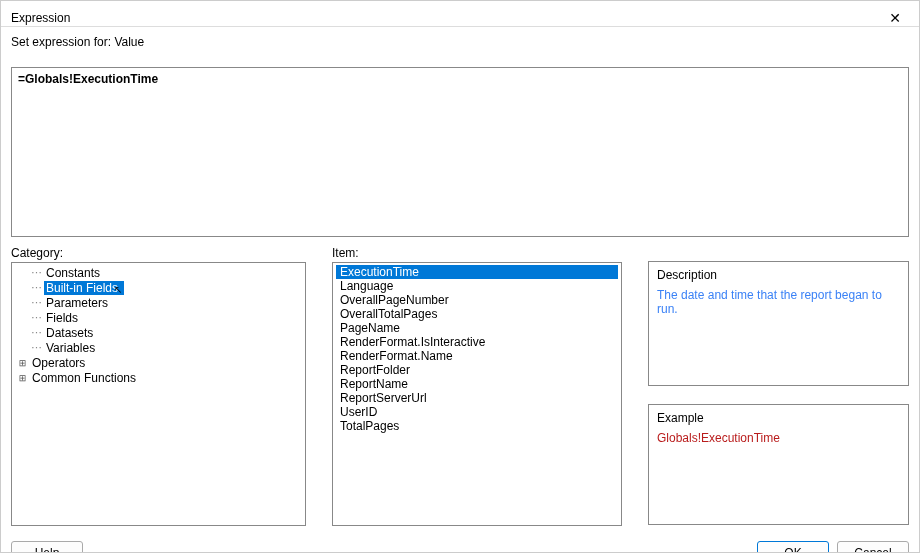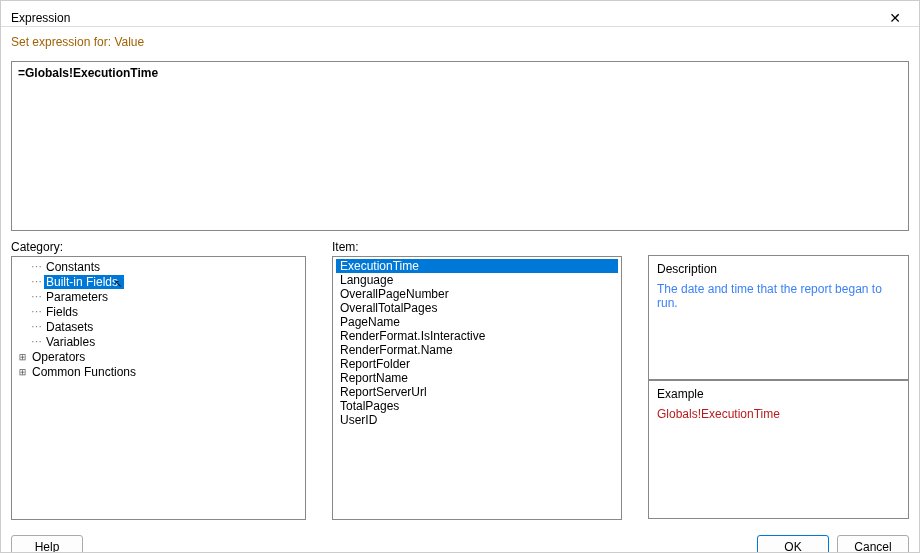--- a/index.html
+++ b/index.html
@@ -24,21 +24,21 @@
     .close-btn {
       width: 32px;
       height: 24px;
       display: flex;
       align-items: center;
       justify-content: center;
       font-size: 14px;
       cursor: pointer;
     }
     .content { padding: 8px 10px; }
-    .subtitle { color: #a16207; margin-bottom: 12px; }
+    .subtitle { color: #000000; margin-bottom: 18px; }
     .expr-box {
       width: 100%;
       height: 170px;
       border: 1px solid #888;
       background: #fff;
       padding: 4px 6px;
       font-family: "Segoe UI", sans-serif;
       font-size: 12px;
       resize: none;
       outline: none;
@@ -95,21 +95,21 @@
       height: 14px;
       line-height: 14px;
       cursor: default;
     }
     .item-row.selected { background: #0078d7; color: #fff; }
     .desc-box {
       border: 1px solid #888;
       background: #fff;
       padding: 6px 8px;
       flex: 0 0 125px;
-      margin-bottom: 0;
+      margin-bottom: 18px;
     }
     .desc-title { font-weight: normal; margin-bottom: 6px; }
     .desc-text { color: #3b82f6; }
     .example-box {
       border: 1px solid #888;
       background: #fff;
       padding: 6px 8px;
       flex: 1;
     }
     .example-title { margin-bottom: 6px; }
@@ -198,22 +198,22 @@
           <div class="item-row selected">ExecutionTime</div>
           <div class="item-row">Language</div>
           <div class="item-row">OverallPageNumber</div>
           <div class="item-row">OverallTotalPages</div>
           <div class="item-row">PageName</div>
           <div class="item-row">RenderFormat.IsInteractive</div>
           <div class="item-row">RenderFormat.Name</div>
           <div class="item-row">ReportFolder</div>
           <div class="item-row">ReportName</div>
           <div class="item-row">ReportServerUrl</div>
+          <div class="item-row">UserID</div>
           <div class="item-row">TotalPages</div>
-          <div class="item-row">UserID</div>
         </div>
     </div>
     <div class="col col-right">
       <div style="height:15px"></div>
       <div class="col-right-inner">
         <div class="desc-box">
           <div class="desc-title">Description</div>
           <div class="desc-text">The date and time that the report began to run.</div>
         </div>
         <div class="example-box">

